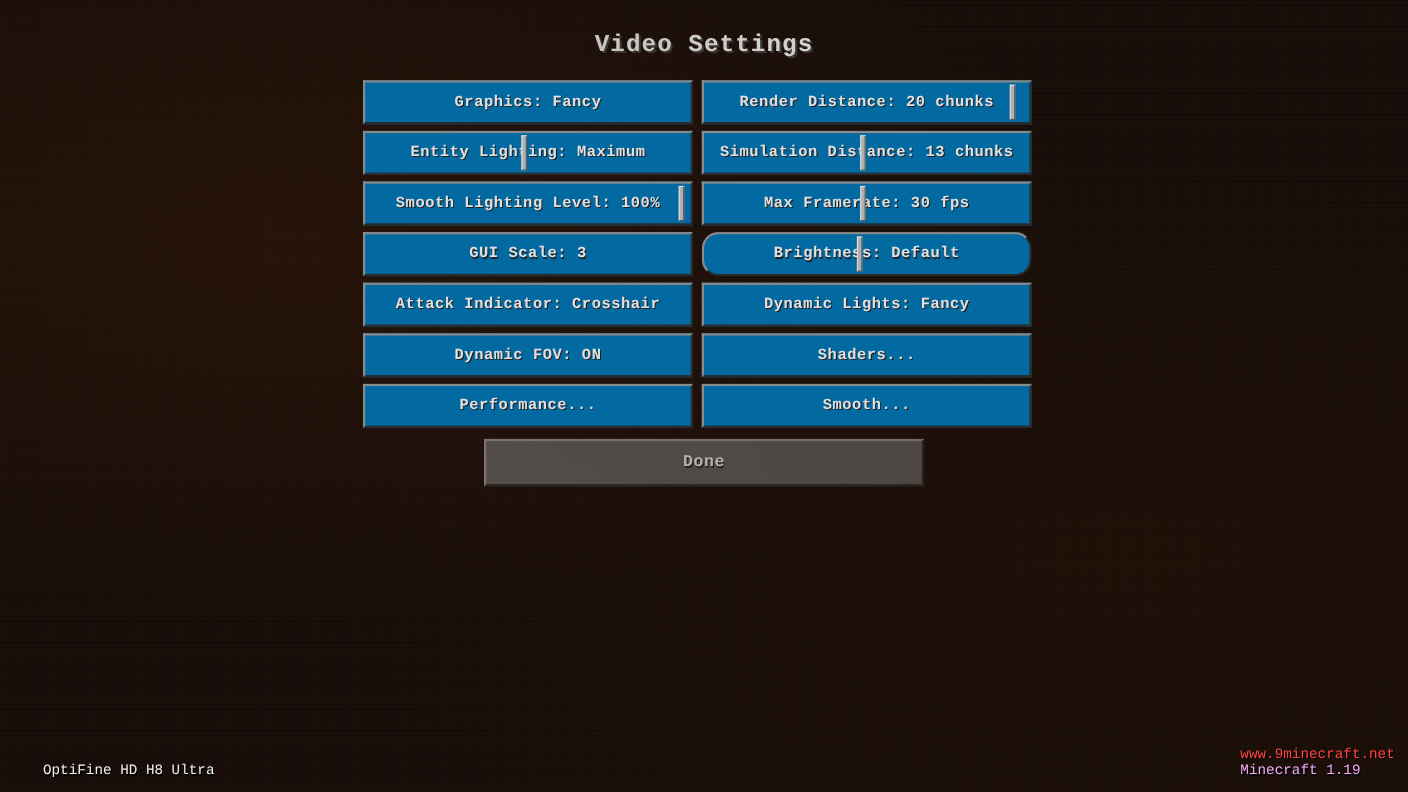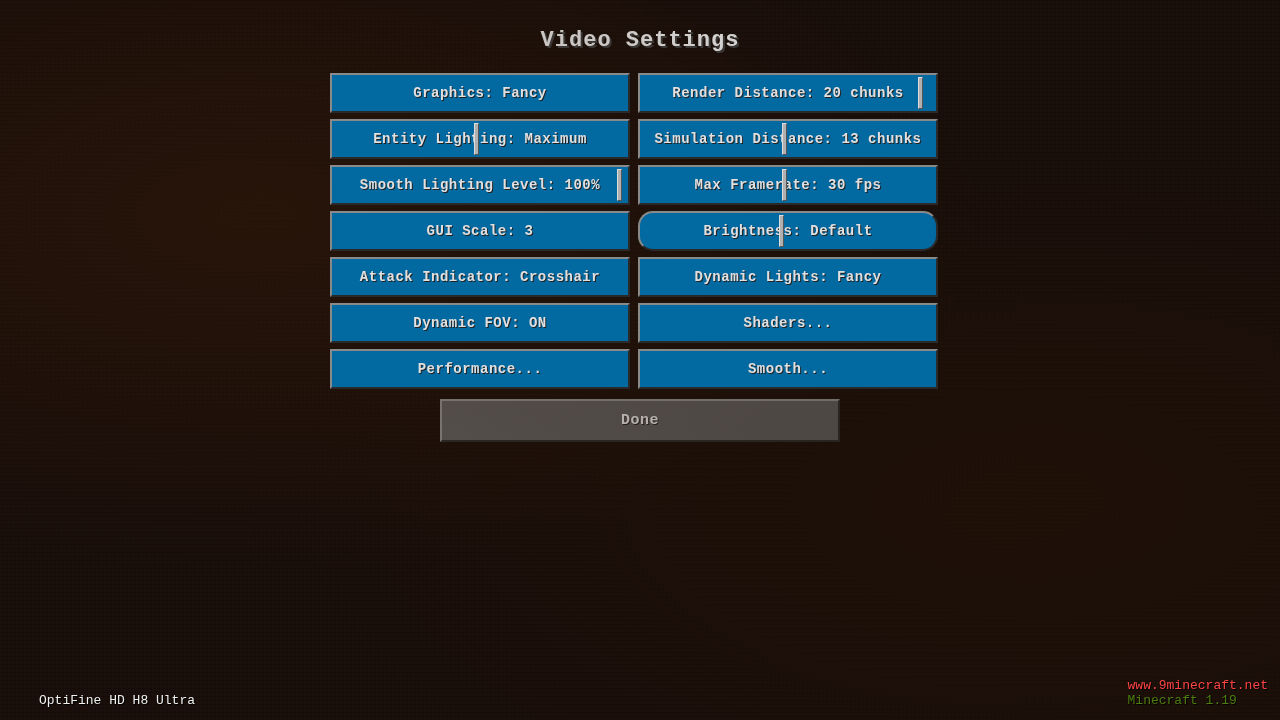--- a/index.html
+++ b/index.html
@@ -123,21 +123,21 @@
       font-size: 13px;
       font-family: Liberation Mono, monospace;
       text-shadow: 1px 1px 0 #000;
     }
 
     .bottom-right-main {
       color: #ff4444;
     }
 
     .bottom-right-version {
-      color: #4d7c0f;
+      color: #f0abfc;
       margin-top: 32px;
     }
 
     
     .slider-indicator {
       position: relative;
     }
 
     .slider-indicator::before {
       content: '';

